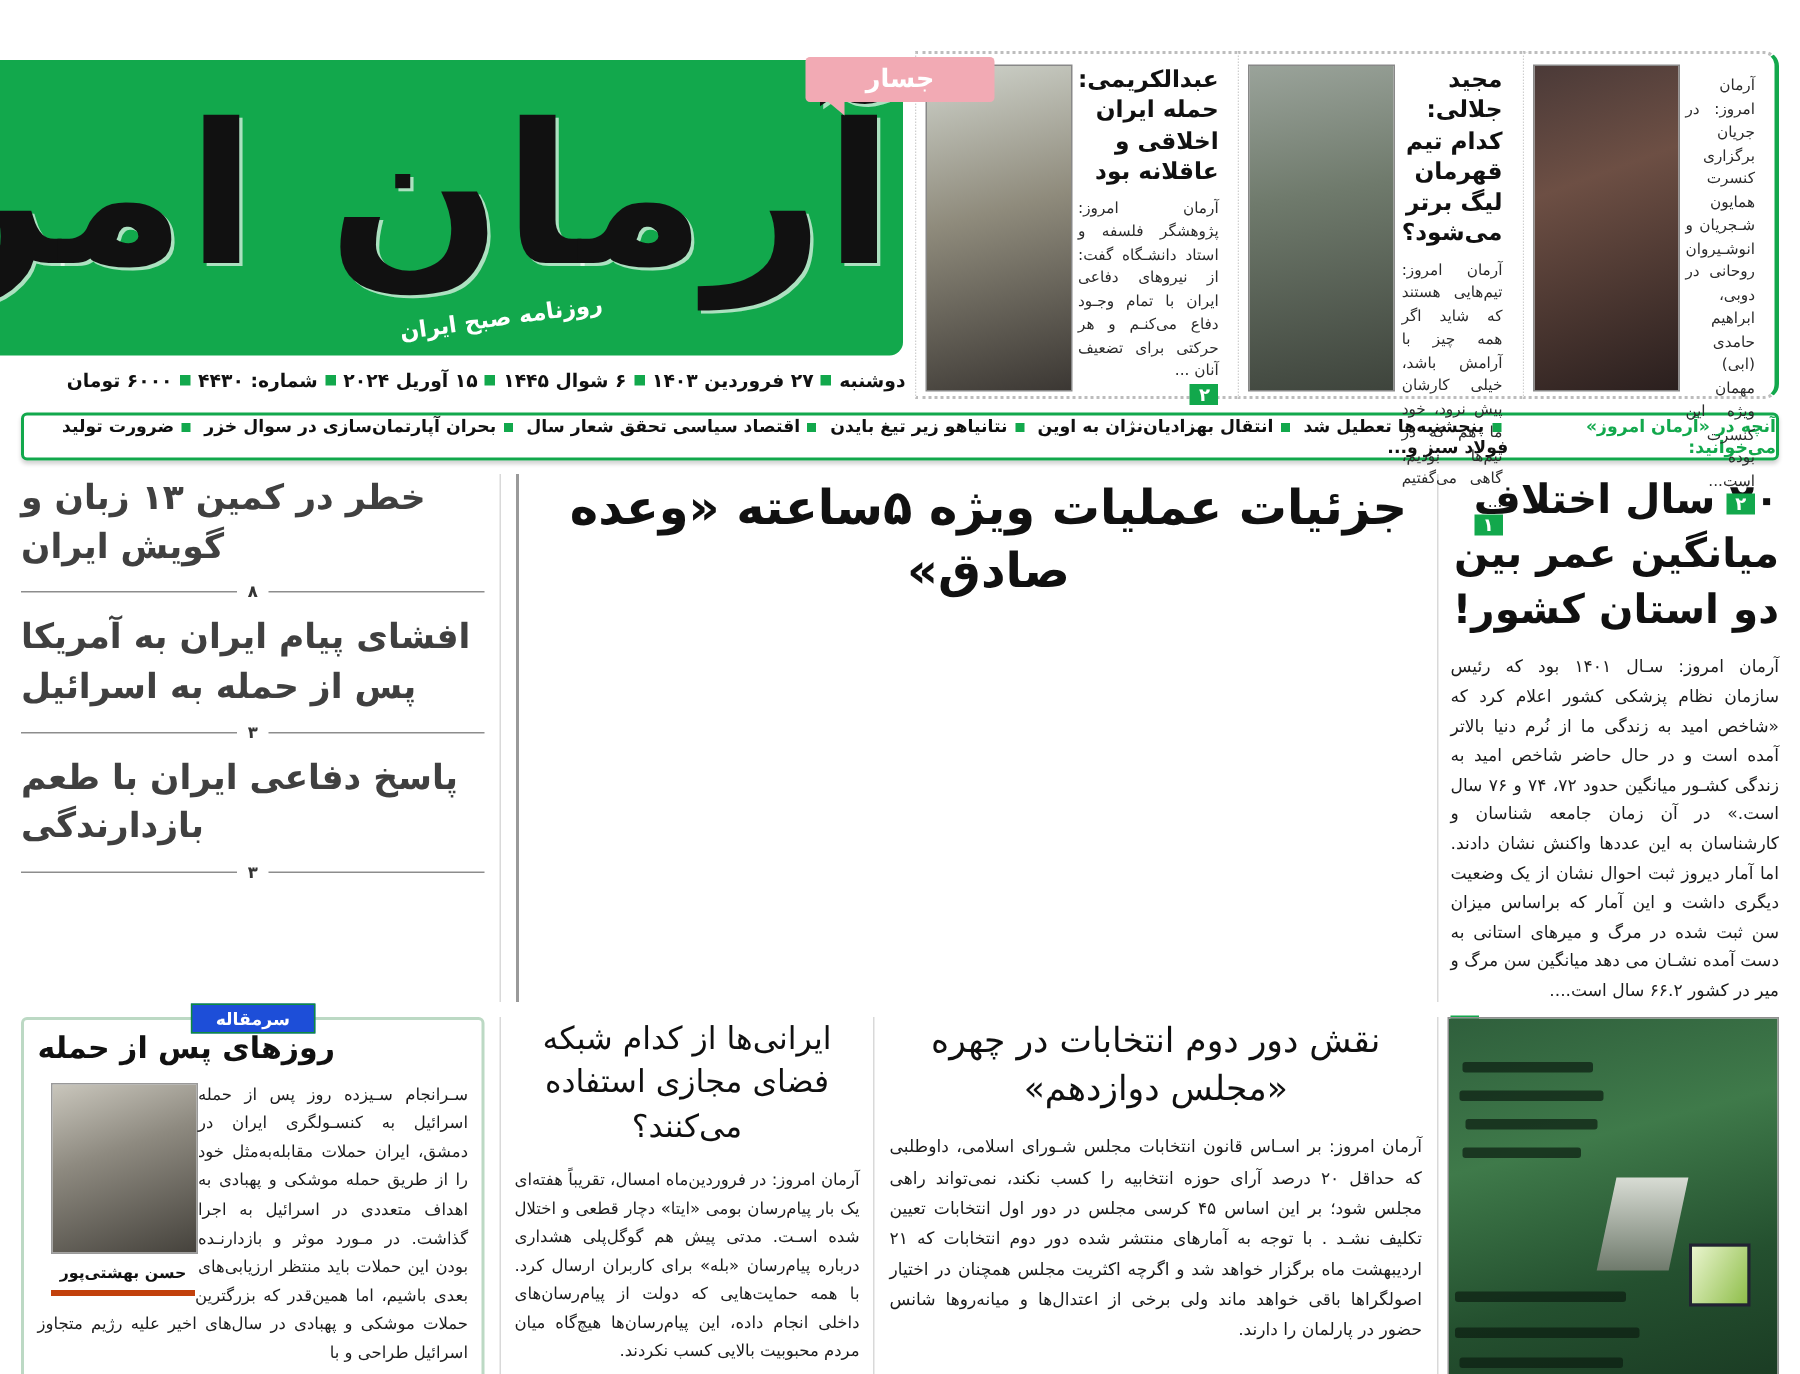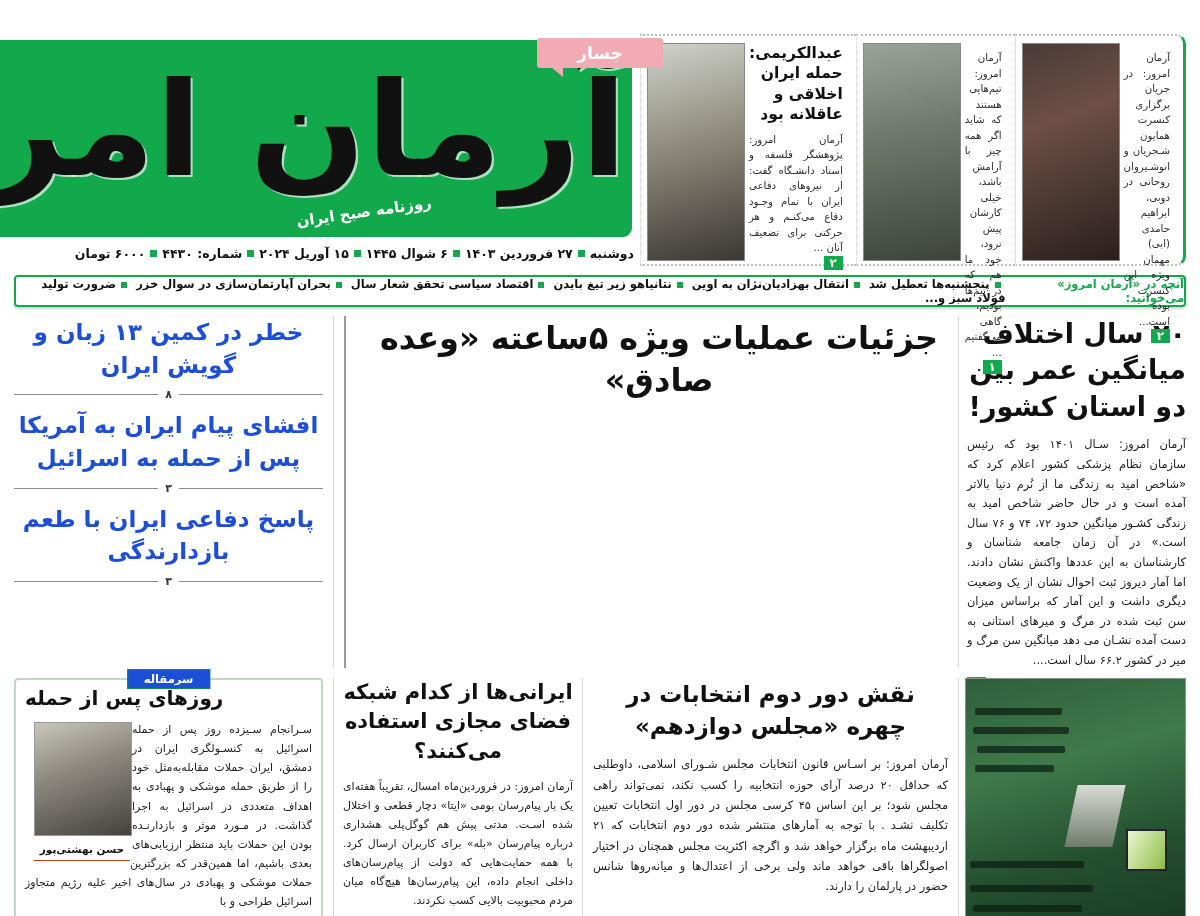--- a/index.html
+++ b/index.html
@@ -155,22 +155,22 @@
     position:absolute;right:44%;bottom:52%;width:11%;height:3.4%;
     background:linear-gradient(90deg,#2d2d2d,#555);
     transform:rotate(-34deg);border-radius:40% 8% 8% 40%;
   }
   .photo-badge{
     position:absolute;left:7px;bottom:6px;width:19px;height:19px;
     background:#12a84c;color:#fff;font-size:12px;font-weight:bold;
     display:flex;align-items:center;justify-content:center;z-index:5;
   }
   .rheadline{
-    font-size:23px;font-weight:bold;text-align:center;line-height:1.42;
-    color:#1d4ed8;letter-spacing:-0.5px;
+    font-size:23px;font-weight:bold;text-align:left;line-height:1.42;
+    color:#404040;letter-spacing:-0.5px;
   }
   .rsep{
     display:flex;align-items:center;margin:7px 0 8px 0;
   }
   .rsep .line{flex:1;height:1px;background:#8d8d8d;}
   .rsep .num{font-size:11px;font-weight:bold;color:#333;padding:0 7px;}
 
   
   .bottomgrid{display:flex;flex-direction:row;margin-top:10px;height:250px;}
   .b-left{width:228px;box-sizing:border-box;padding-left:8px;border-left:1px solid #d9d9d9;}
@@ -189,21 +189,21 @@
   .parl-podium{
     position:absolute;right:30%;top:44%;width:22%;height:26%;
     background:linear-gradient(180deg,#d8dcd4,#6f7a6c);transform:skewX(-12deg);
   }
   .parl-screen{
     position:absolute;right:8%;bottom:20%;width:17%;height:16%;
     background:linear-gradient(120deg,#eaf5cf,#8fbe4a);border:2px solid #223;
   }
 
   .midhead{
-    font-size:23px;font-weight:bold;text-align:center;line-height:1.4;
+    font-size:23px;font-weight:normal;text-align:center;line-height:1.4;
     color:#111;letter-spacing:-0.5px;margin-bottom:12px;
   }
   .midhead.sm{font-size:21px;}
   .bodytext{font-size:11.4px;line-height:1.78;text-align:justify;color:#1c1c1c;}
   .bodytext.sm{font-size:11px;line-height:1.72;}
 
   
   .edbox{border:2px solid #bcd9c4;border-radius:4px;padding:6px 9px 8px 9px;height:100%;box-sizing:border-box;position:relative;}
   .edtag{
     position:absolute;top:-11px;left:50%;transform:translateX(-50%);
@@ -214,21 +214,21 @@
     margin-top:0;font-size:20px;font-weight:bold;text-align:left;color:#111;
   }
   .edwrap{margin-top:10px;}
   .edportrait{
     float:left;width:96px;height:112px;margin:2px 0 4px 9px;
     background:linear-gradient(160deg,#c9c6bc 0%,#8e8a80 40%,#45423c 100%);
     border:1px solid #999;
   }
   .edname{
     clear:left;float:left;width:96px;text-align:center;font-size:10.5px;
-    font-weight:bold;color:#111;padding-top:3px;border-bottom:1px solid #c2410c;
+    font-weight:bold;color:#111;padding-top:3px;border-bottom:4px solid #c2410c;
     padding-bottom:5px;margin-left:9px;
   }
   .edtext{font-size:11px;line-height:1.74;text-align:justify;color:#1c1c1c;}
   .badge-inline{
     width:19px;height:19px;background:#12a84c;color:#fff;font-size:12px;
     font-weight:bold;display:flex;align-items:center;justify-content:center;margin-top:6px;
   }
 </style>
 </head>
 <body>
@@ -245,20 +245,21 @@
       <div class="tphoto p1"></div>
       <div class="tbody">
         <div class="tdeck">آرمان امروز: در جریان برگزاری کنسرت همایون شـجریان و انوشـیروان روحانی در دوبی، ابراهیم حامدی (ابی) مهمان ویژه این کنسرت بوده است...</div>
         <div class="pagebadge">۲</div>
       </div>
     </div>
 
     <div class="teaser">
       <div class="tphoto p2"></div>
       <div class="tbody">
+        <div class="thead">مجید جلالی: کدام تیم قهرمان لیگ برتر می‌شود؟</div>
         <div class="tdeck">آرمان امروز: تیم‌هایی هستند که شاید اگر همه چیز با آرامش باشد، خیلی کارشان پیش نرود، خود ما هم که در تیم‌ها بودیم، گاهی می‌گفتیم ...</div>
         <div class="pagebadge">۱</div>
       </div>
     </div>
 
     <div class="teaser">
       <div class="tphoto p3"></div>
       <div class="tbody">
         <div class="thead">عبدالکریمی: حمله ایران اخلاقی و عاقلانه بود</div>
         <div class="tdeck">آرمان امروز: پژوهشگر فلسفه و استاد دانشـگاه گفت: از نیروهای دفاعی ایران با تمام وجـود دفاع می‌کنـم و هر حرکتی برای تضعیف آنان ...</div>

